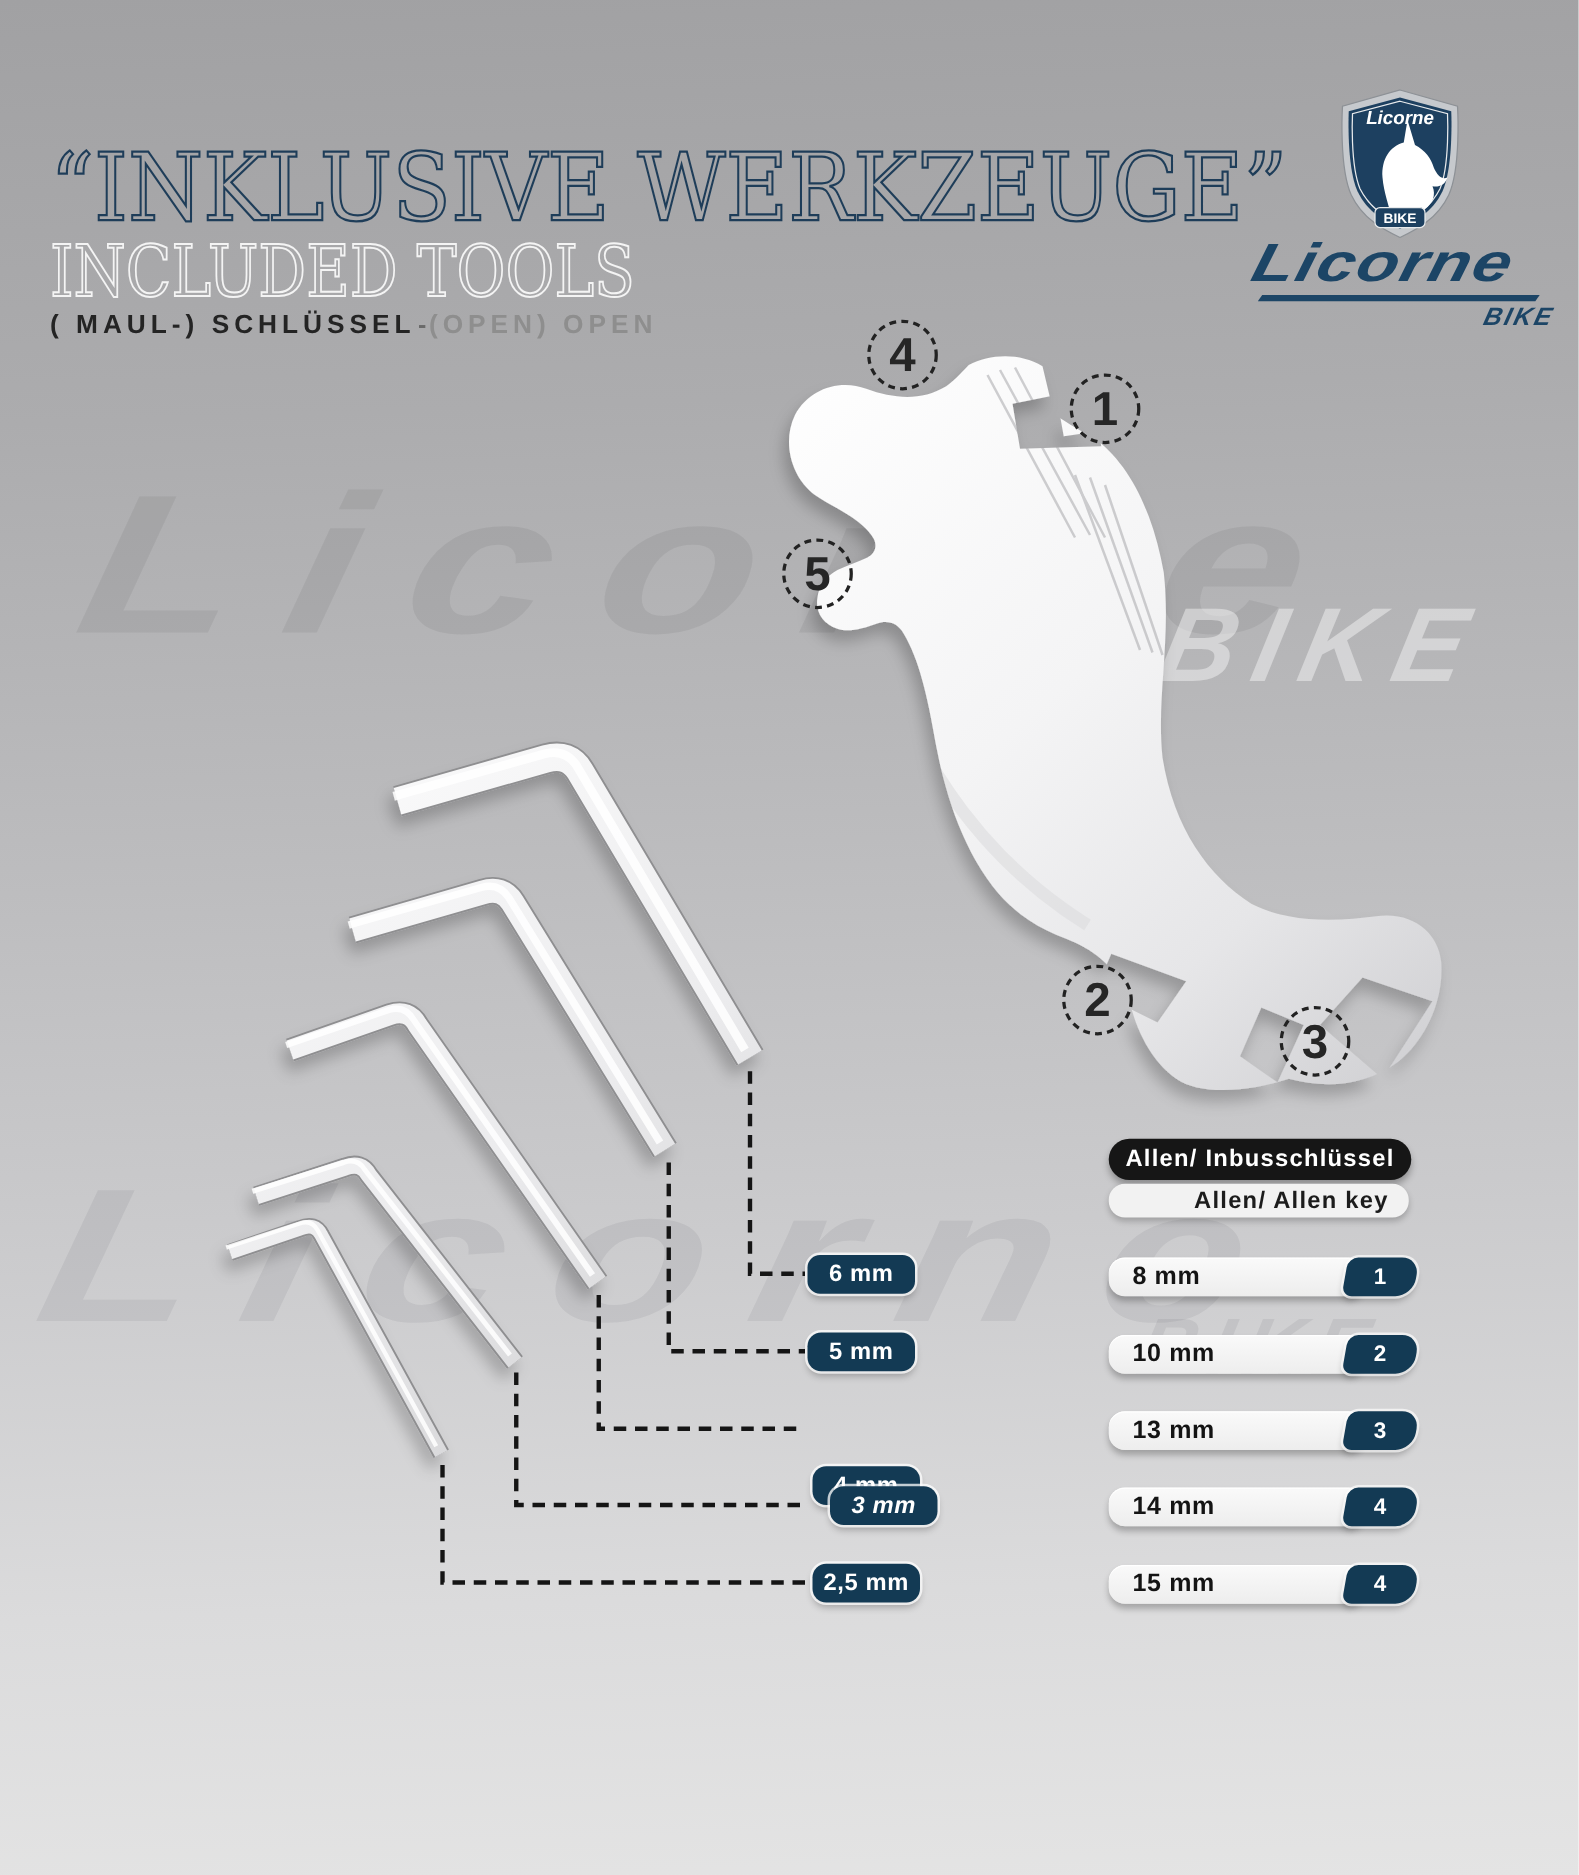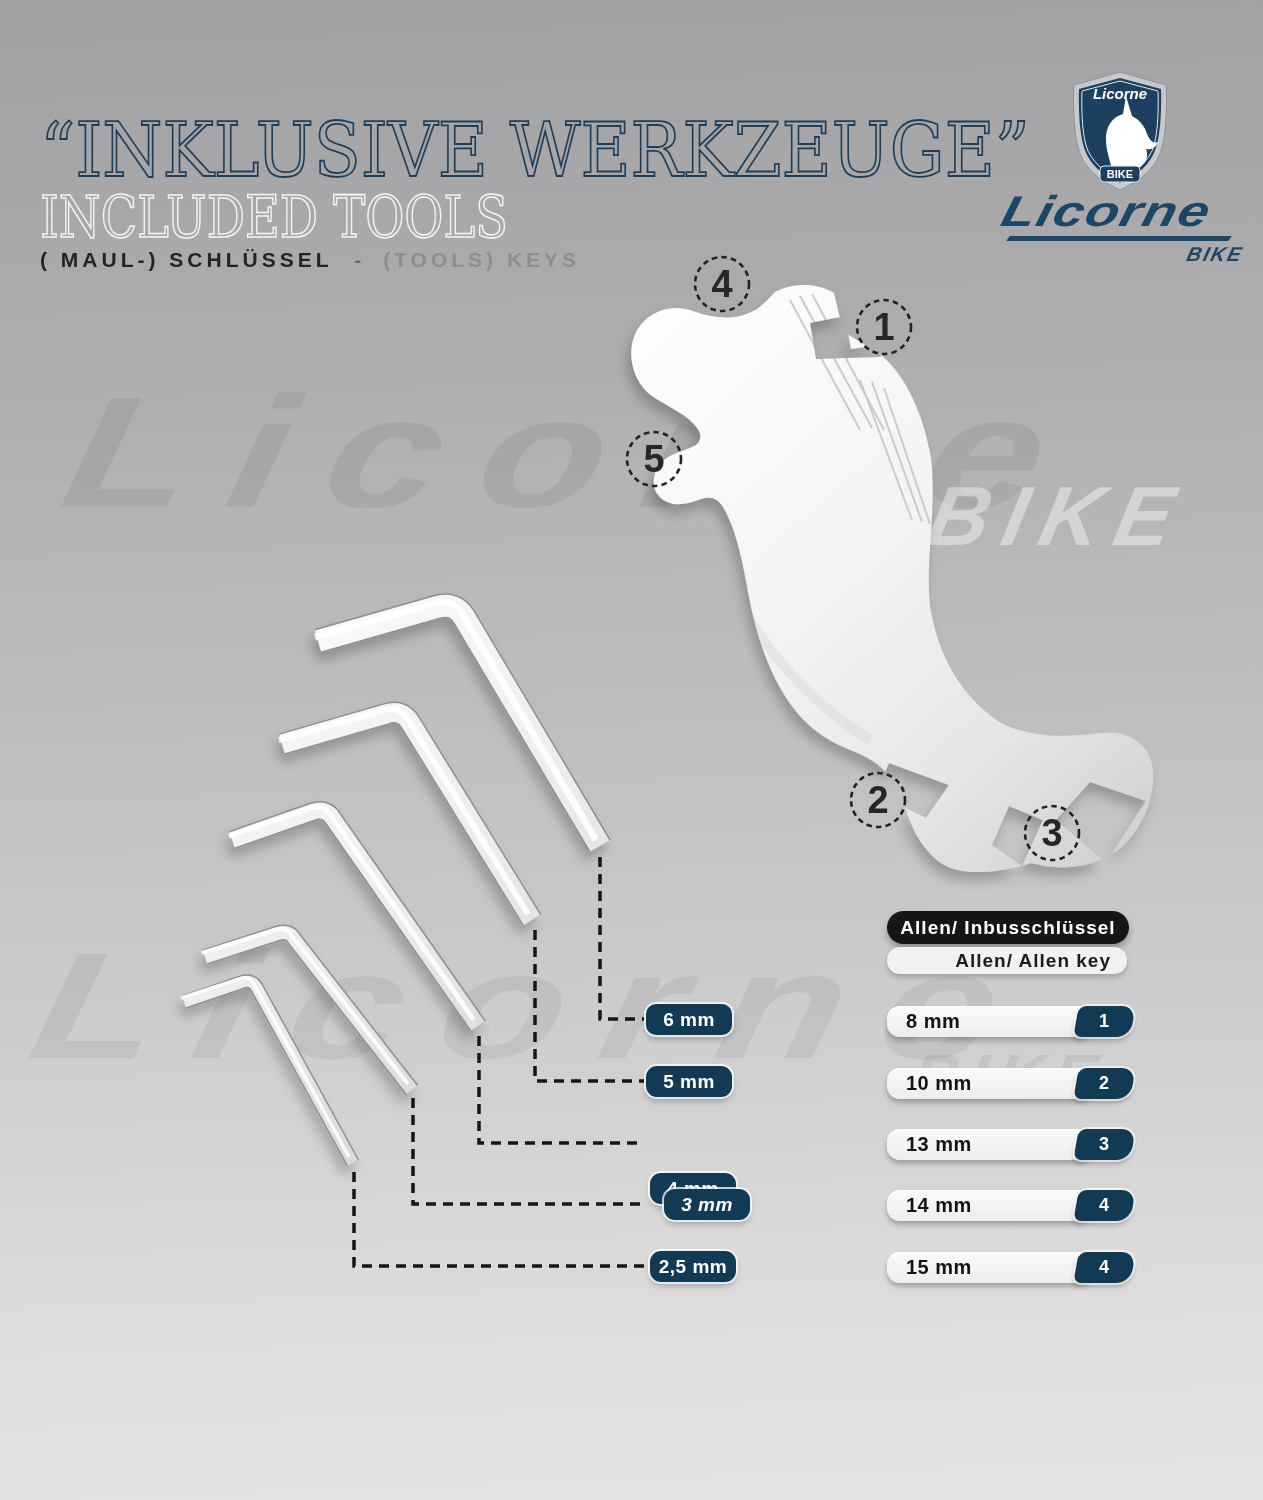--- a/index.html
+++ b/index.html
@@ -14,21 +14,21 @@
       transform-origin:left top;pointer-events:none;}
   .wm-brand1{left:88px;top:362px;font-size:158px;letter-spacing:30px;color:rgba(35,35,40,0.075);
       transform:skewX(-12deg) scaleX(1.30);}
   .wm-bike1{left:940px;top:468px;font-size:84px;letter-spacing:14px;color:rgba(255,255,255,0.42);
       transform:skewX(-12deg);}
   .wm-brand2{left:55px;top:918px;font-size:152px;letter-spacing:28px;color:rgba(35,35,40,0.065);
       transform:skewX(-12deg) scaleX(1.34);}
   .wm-bike2{left:920px;top:1040px;font-size:64px;letter-spacing:10px;color:rgba(35,35,40,0.07);
       transform:skewX(-12deg);}
   
-  .tagline{left:40px;top:248px;display:flex;align-items:center;gap:22px;}
+  .tagline{left:40px;top:248px;display:flex;align-items:center;gap:2px;}
   .tagline .de{font-size:21px;font-weight:bold;letter-spacing:4px;color:#242424;}
   .tagline .sep{font-size:20px;font-weight:bold;color:#6a6a6a;}
   .tagline .en{font-size:21px;font-weight:600;letter-spacing:4px;color:#8e8e8e;}
   
   .size-pill{
     position:absolute;width:86px;height:31px;border-radius:11px;
     background:#133a54;color:#fff;font-size:19px;font-weight:bold;
     display:flex;align-items:center;justify-content:center;
     box-shadow:0 0 0 2px rgba(255,255,255,0.75),0 4px 6px rgba(0,0,0,0.25);
     letter-spacing:0.5px;white-space:nowrap;
@@ -218,21 +218,21 @@
       <text x="50" y="27" text-anchor="middle" font-family="Liberation Sans, sans-serif" font-size="15" font-weight="bold" font-style="italic" fill="#ffffff">Licorne</text>
       <path d="M56,24 L62,44 C70,48 75,55 77,62 C80,69 84,72 88,70 C86,76 81,78 76,77 C79,84 76,91 70,95 C65,98 62,100 61,104 L44,104 C41,92 37,82 36,70 C35,55 42,45 53,42 Z" fill="#ffffff"></path>
       <rect x="30" y="94" width="40" height="16" rx="4" fill="#1d4060" stroke="#e8eaec" stroke-width="1"></rect>
       <text x="50" y="106" text-anchor="middle" font-family="Liberation Sans, sans-serif" font-size="11" font-weight="bold" fill="#ffffff">BIKE</text>
     </g>
   </svg>
 
   <div class="abs tagline">
     <span class="de">( MAUL-) SCHLÜSSEL</span>
     <span class="sep">-</span>
-    <span class="en">(TOOLS) KEYS</span>
+    <span class="en">(OPEN) OPEN</span>
   </div>
 
   <div class="logo-wordmark">
     <div class="logo-word">Licorne</div>
     <div class="logo-underline"></div>
     <div class="logo-bike">BIKE</div>
   </div>
 
   <div class="size-pill" style="left:646px;top:1004px;border-radius:10px;">6 mm</div>
   <div class="size-pill" style="left:646px;top:1066px;">5 mm</div>

